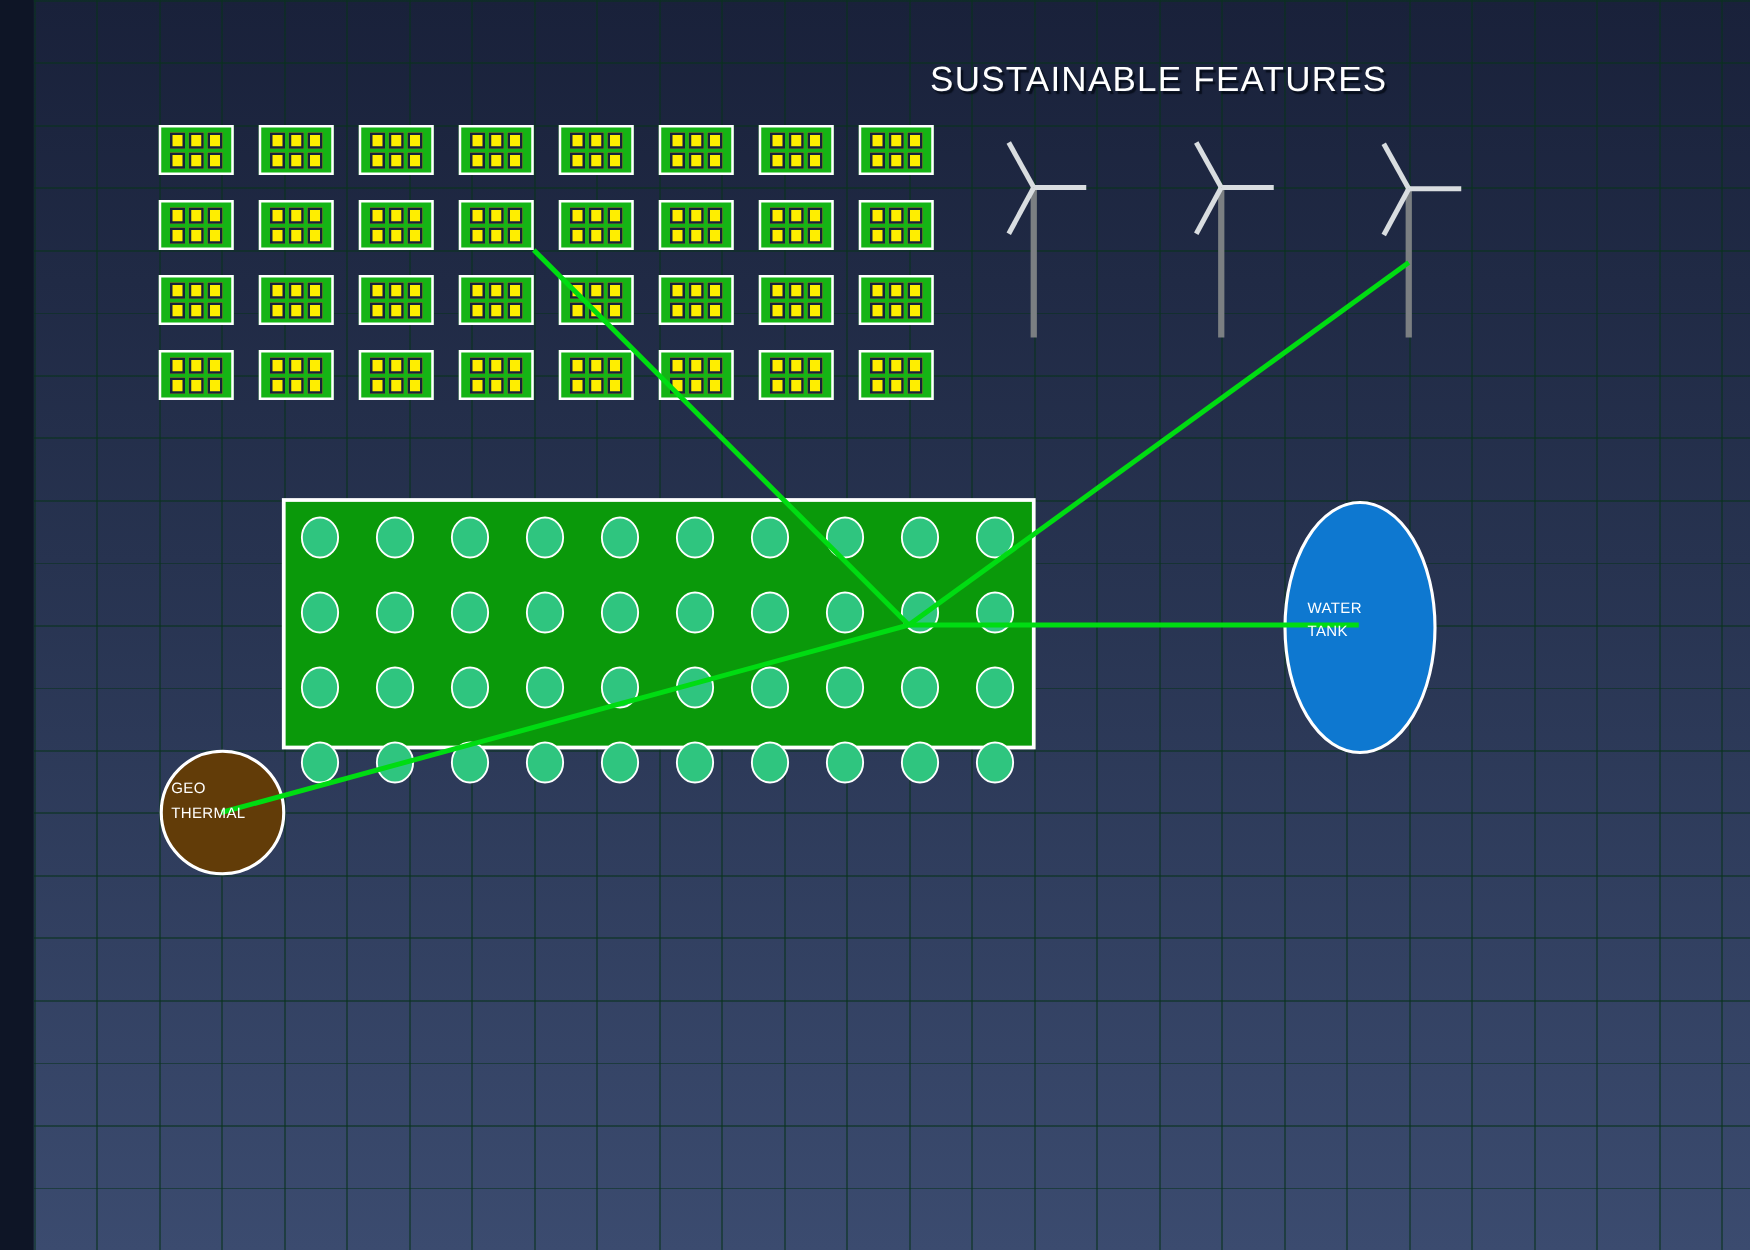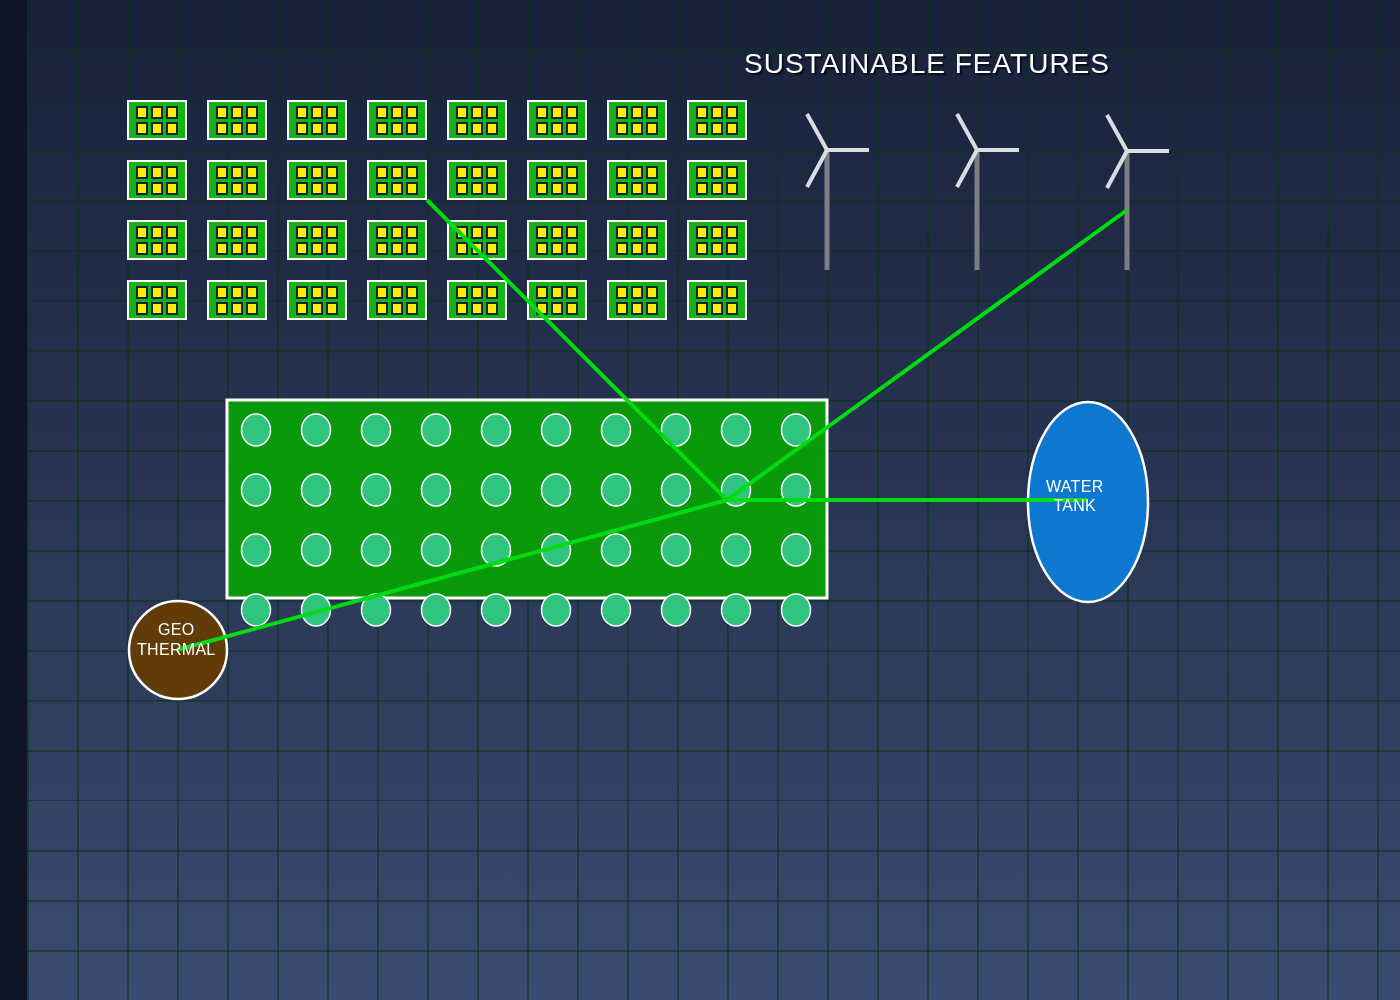--- a/index.html
+++ b/index.html
@@ -26,21 +26,21 @@
   .panel{
     position:absolute;width:60px;height:40px;box-sizing:border-box;
     border:2px solid #fff;background:var(--panel-green,#15b415);
     display:grid;grid-template-columns:repeat(3,12px);grid-template-rows:repeat(2,13px);
     gap:3px;justify-content:center;align-content:center;
   }
   .panel .cell{
     box-sizing:border-box;border:2px solid var(--panel-cell-border,#16233a);
     background:var(--panel-cell-yellow,#ffee00);
   }
-  .shape-label{position:absolute;color:#fff;font-size:16px;letter-spacing:.3px;text-align:center;}
+  .shape-label{position:absolute;color:#fff;font-size:12px;letter-spacing:.3px;}
   .shape-label span{display:block;}
   #water-label{line-height:19px;}
   #geo-label{line-height:20px;}
 </style>
 </head>
 <body>
 
 <div id="canvas">
   <svg id="shape-layer" class="layer" viewBox="0 0 1400 1000">
       <rect x="200" y="400" width="600" height="198" fill="#0a990a" stroke="#ffffff" stroke-width="3"></rect>

